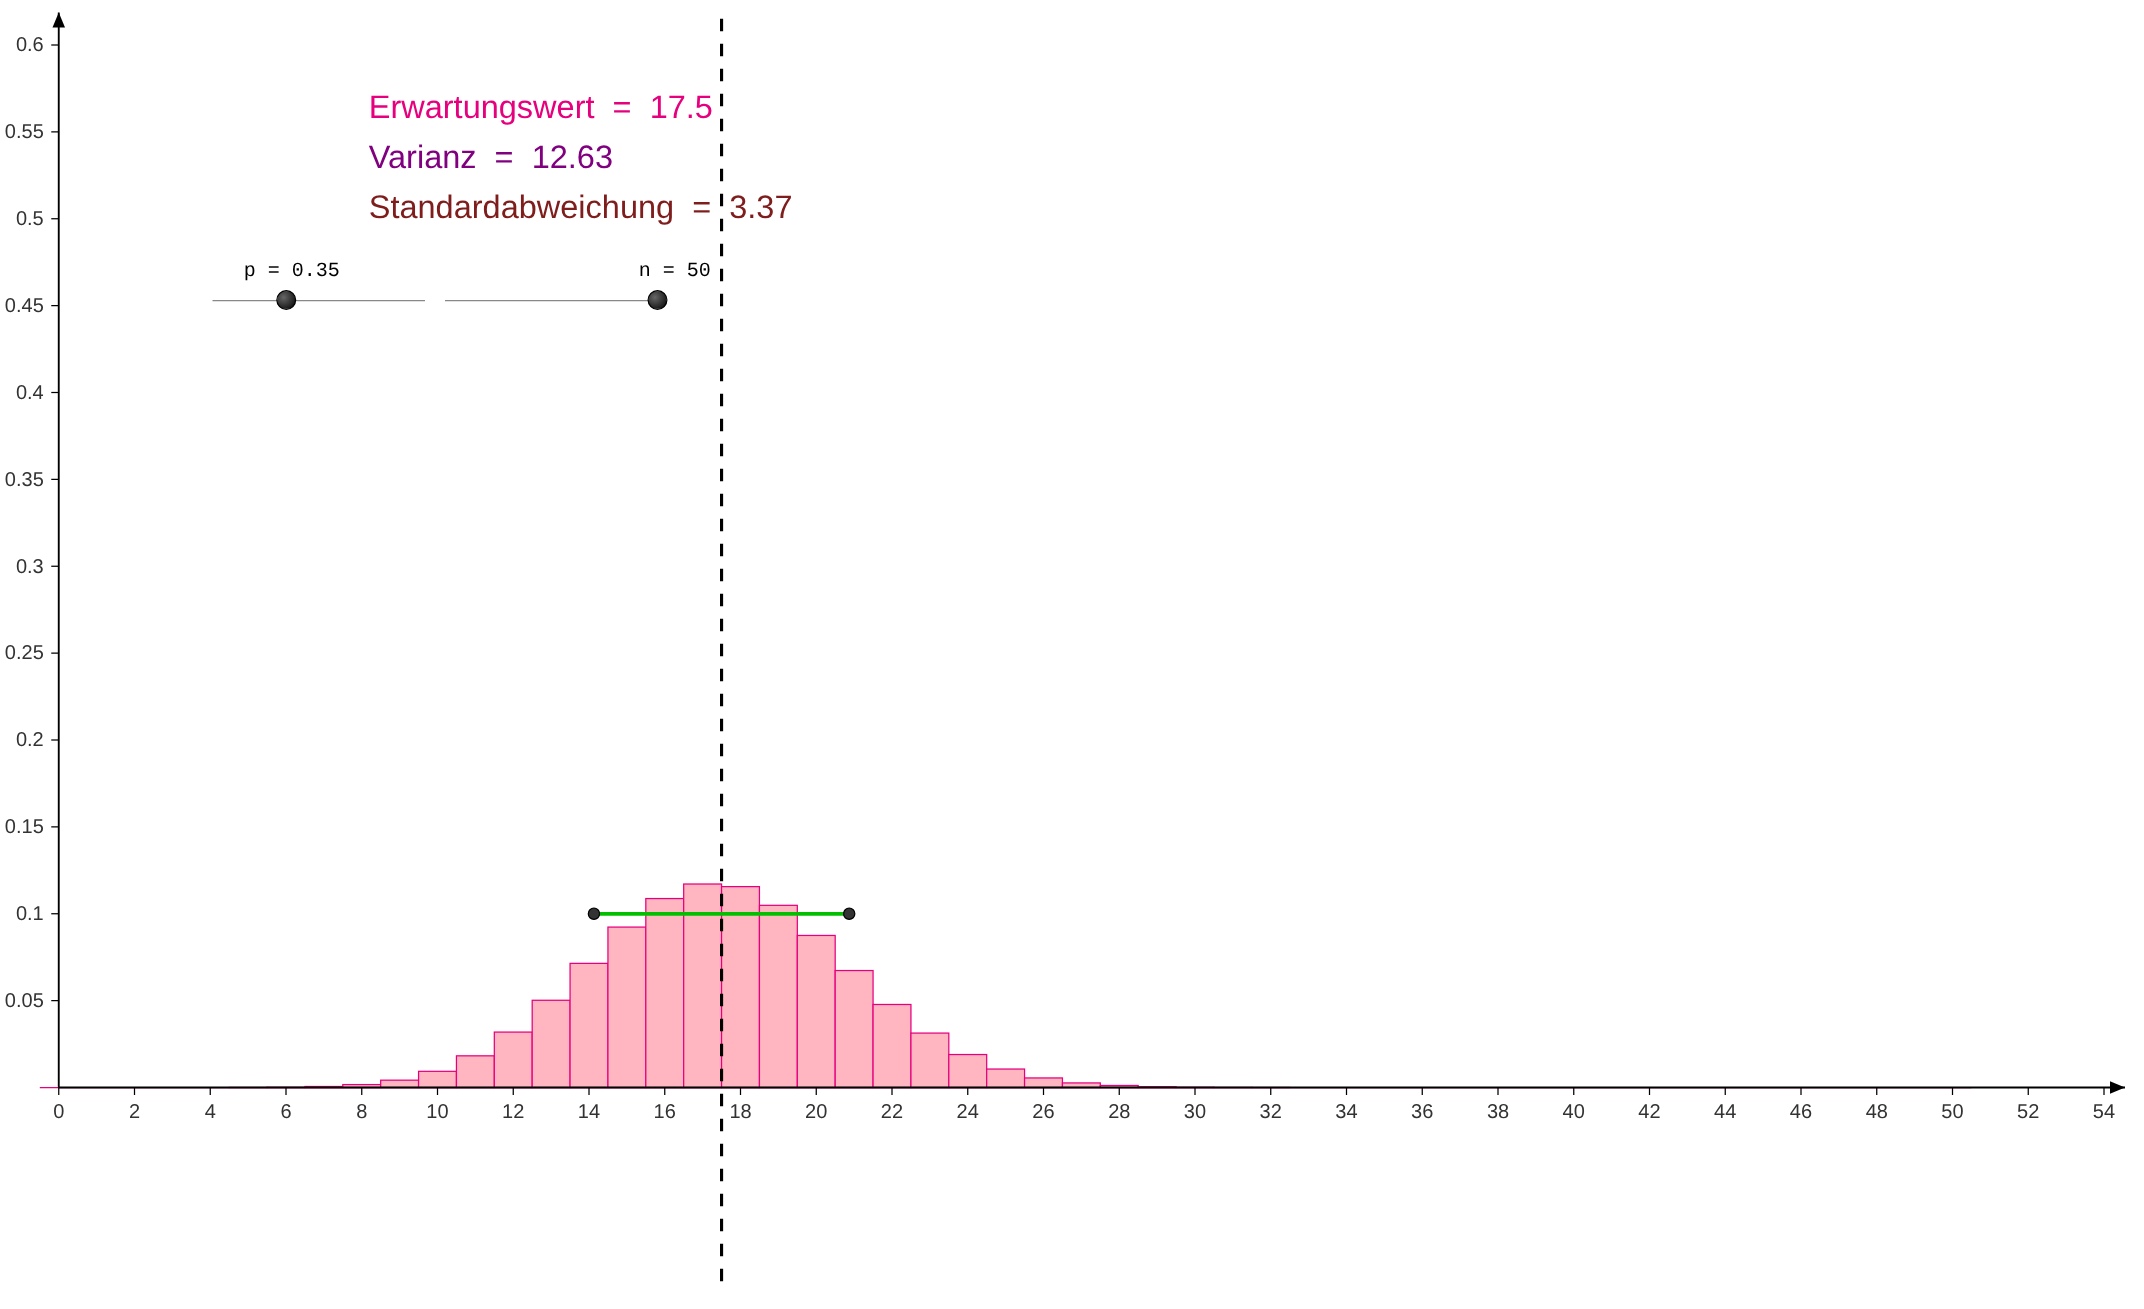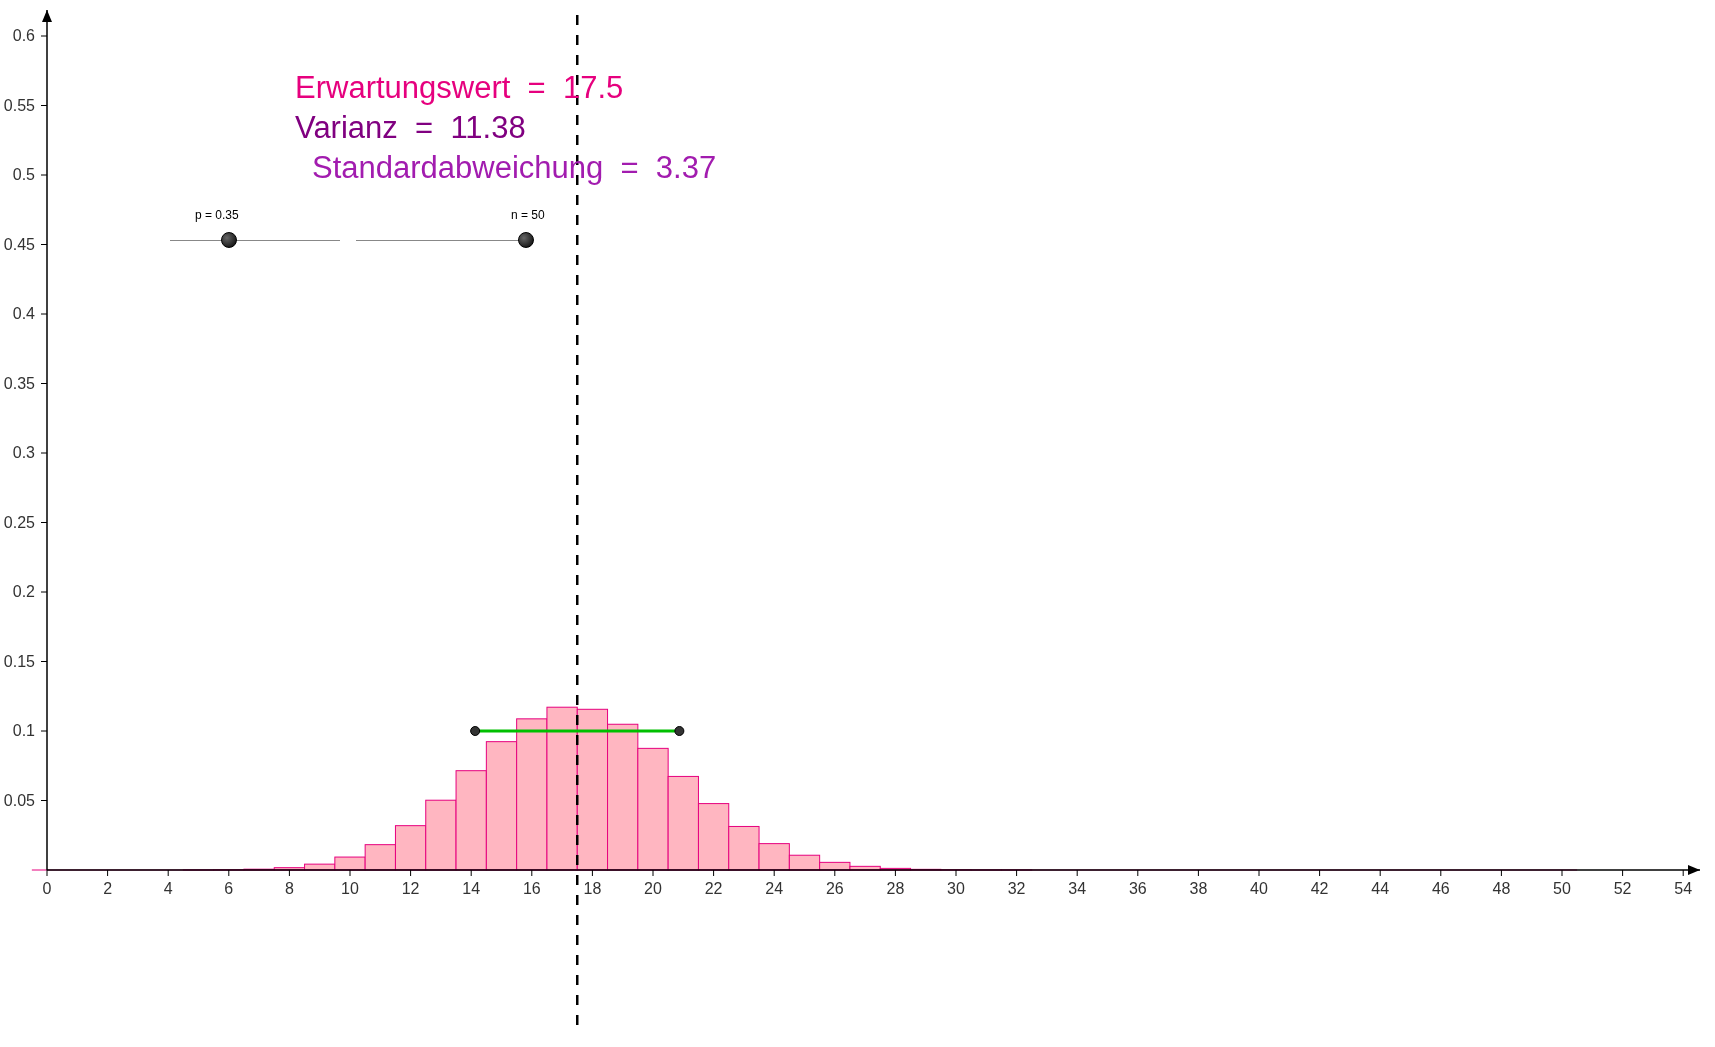--- a/index.html
+++ b/index.html
@@ -1,19 +1,19 @@
 <!DOCTYPE html>
 <html><head>
 <meta charset="utf-8">
 <style>
   html,body{margin:0;padding:0;width:1715px;height:1047px;background:#fff;font-family:Arial,Helvetica,sans-serif;overflow:hidden}
   #plot{position:absolute;left:0;top:0}
-  .stat{position:absolute;font-size:31px;font-family:Arial,Helvetica,sans-serif}
+  .stat{position:absolute;font-size:26px;font-family:Arial,Helvetica,sans-serif}
   .slider-wrap{position:absolute}
-  .slider-label{font-size:12px;font-family:Liberation Sans, sans-serif;position:absolute;white-space:nowrap}
+  .slider-label{font-size:16px;font-family:Liberation Mono, monospace;position:absolute;white-space:nowrap}
   .slider-track{position:absolute;height:1px;background:#888}
   .slider-thumb{position:absolute;width:14px;height:14px;border-radius:50%;background:radial-gradient(circle at 35% 35%,#666,#000);border:1px solid #000;transform:translate(-50%,-50%)}
 </style>
 </head>
 <body>
 
 <svg id="plot" width="1715" height="1047">
     <rect x="183.35" y="869.9410426660852" width="30.30000000000001" height="0.05895733391480462" fill="#FFB6C1" stroke="#E6007E" stroke-width="1"></rect>
     <rect x="213.65" y="869.761903074575" width="30.30000000000001" height="0.2380969254249976" fill="#FFB6C1" stroke="#E6007E" stroke-width="1"></rect>
     <rect x="243.95000000000002" y="869.1941334831768" width="30.299999999999983" height="0.8058665168232437" fill="#FFB6C1" stroke="#E6007E" stroke-width="1"></rect>
@@ -130,23 +130,23 @@
     <line x1="577.25" y1="15" x2="577.25" y2="1027" stroke="#000" stroke-width="2.5" stroke-dasharray="10 10"></line>
     <line x1="475.139" y1="731" x2="679.361" y2="731" stroke="#00C000" stroke-width="3"></line>
     <circle cx="475.139" cy="731" r="4.5" fill="#333" stroke="#000"></circle>
     <circle cx="679.361" cy="731" r="4.5" fill="#333" stroke="#000"></circle>
   </svg>
 
 <div class="stat" style="left: 295px; top: 70px; color: rgb(230, 0, 126);">
   <span>Erwartungswert</span>&nbsp;&nbsp;<span>=</span>&nbsp;&nbsp;<span>17.5</span>
 </div>
 <div class="stat" style="left: 295px; top: 110px; color: rgb(128, 0, 128);">
-  <span>Varianz</span>&nbsp;&nbsp;<span>=</span>&nbsp;&nbsp;<span>11.38</span>
+  <span>Varianz</span>&nbsp;&nbsp;<span>=</span>&nbsp;&nbsp;<span>12.63</span>
 </div>
-<div class="stat" style="left: 312px; top: 150px; color: #a21caf;">
+<div class="stat" style="left: 295px; top: 150px; color: #7f1d1d;">
   <span>Standardabweichung</span>&nbsp;&nbsp;<span>=</span>&nbsp;&nbsp;<span>3.37</span>
 </div>
 
 <div class="slider-wrap" style="left:170px;top:230px;width:170px;height:30px">
   <div class="slider-label" style="left:25px;top:-22px">
     <span>p = </span><span>0.35</span>
   </div>
   <div class="slider-track" style="left:0;top:10px;width:170px"></div>
   <div class="slider-thumb" style="left:59px;top:10px"></div>
 </div>

